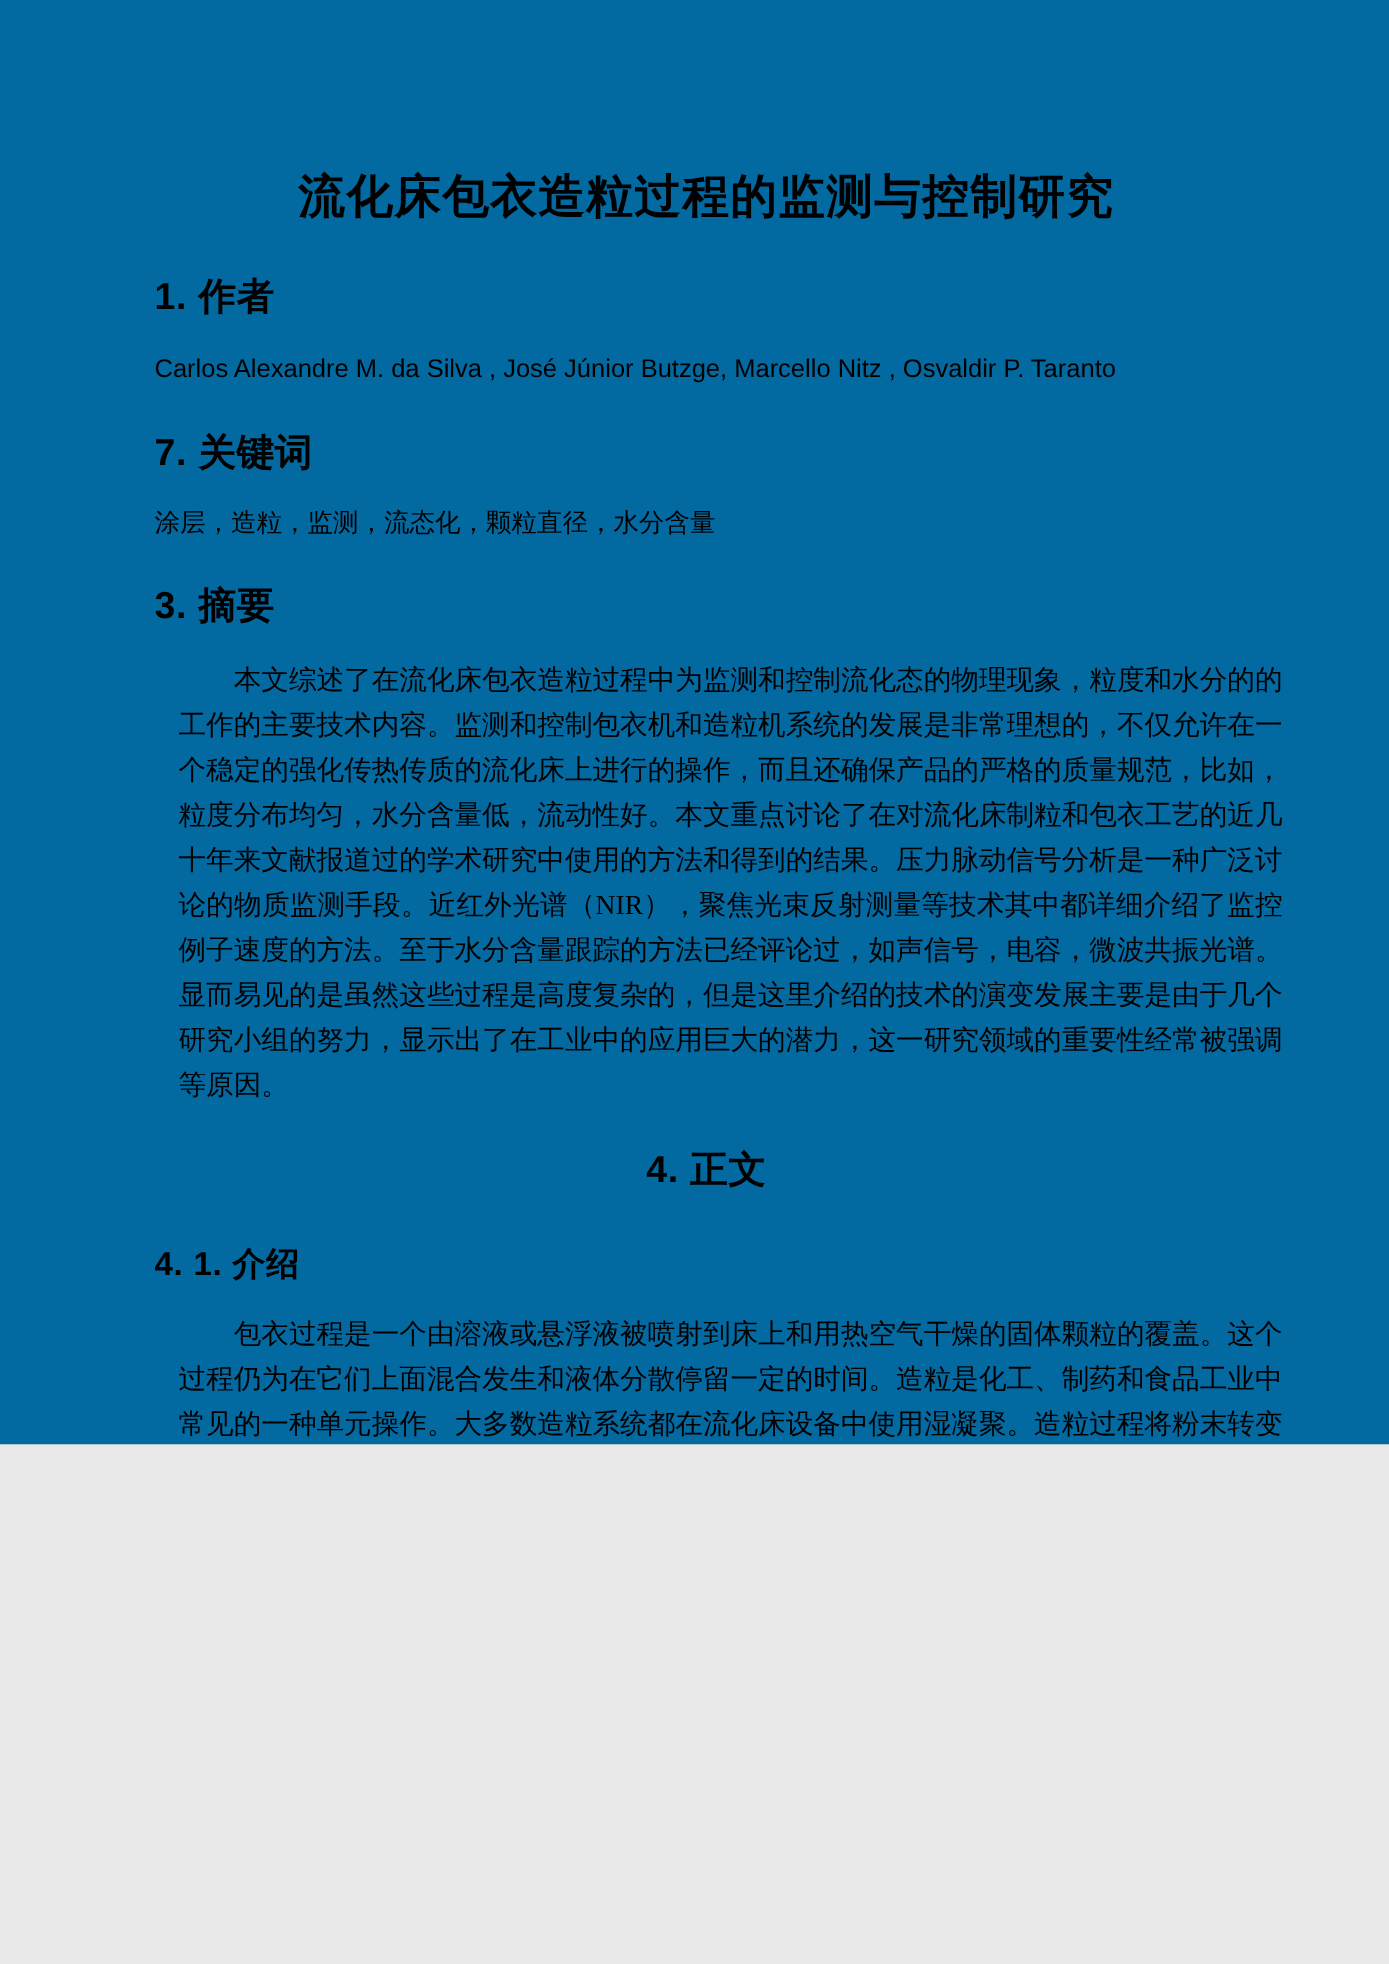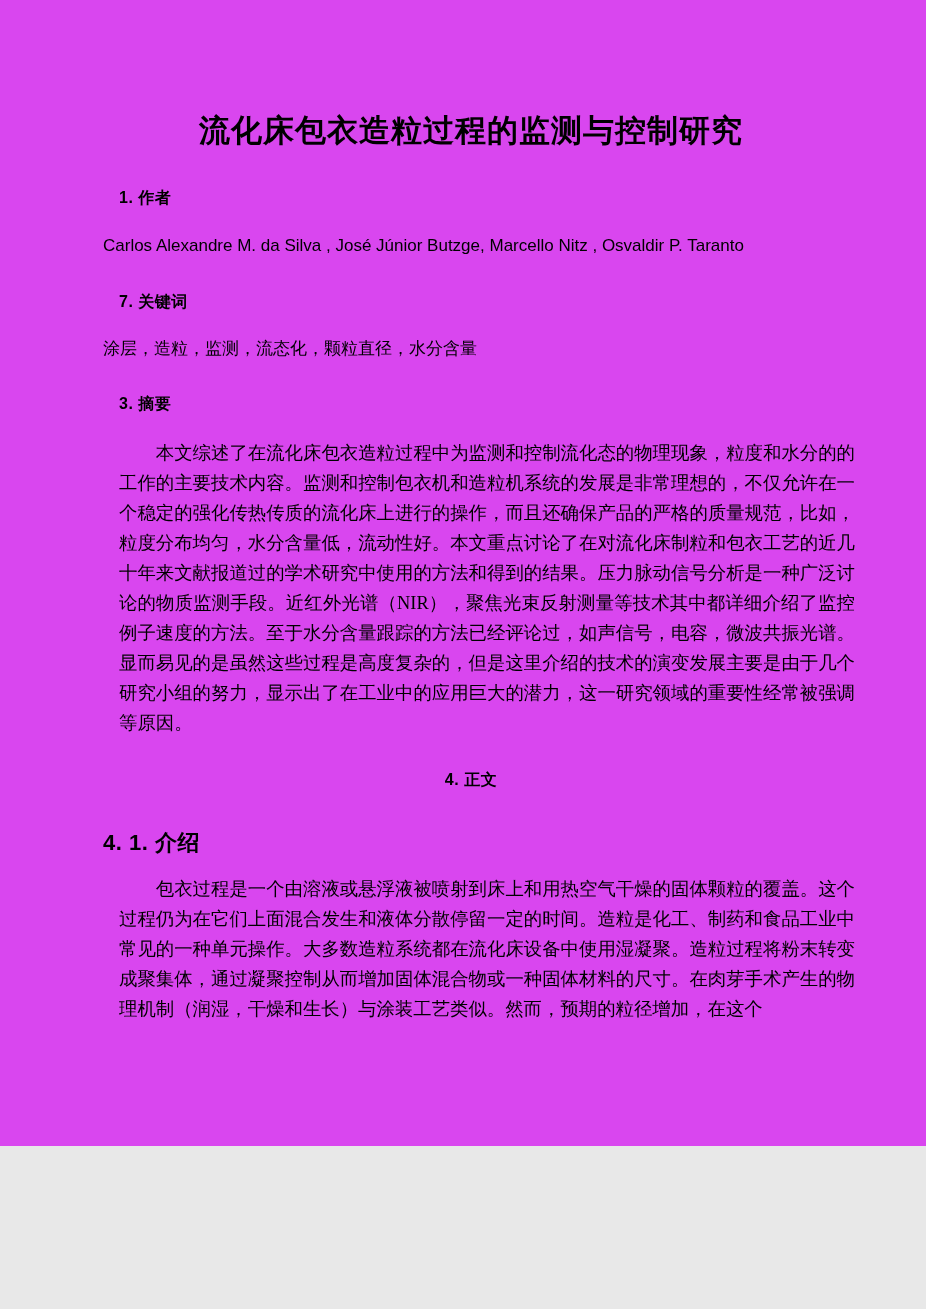--- a/index.html
+++ b/index.html
@@ -3,43 +3,43 @@
 <meta charset="utf-8">
 <style>
   html, body {
     margin: 0;
     padding: 0;
     background: #e8e8e8;
   }
   .page {
     position: relative;
     width: 926px;
-    height: 1146px;
+    height: 963px;
     margin: 0 auto;
-    background: #d946ef;
+    background: #0369a1;
     box-sizing: border-box;
     padding: 108px 87px 12px 103px;
     color: #000000;
     font-family: "Liberation Serif", serif;
     overflow: hidden;
   }
   .doc-title {
     margin: 0;
     font-family: "Liberation Sans", sans-serif;
     font-weight: 700;
     font-size: 31px;
     line-height: 46px;
     text-align: center;
     letter-spacing: 1px;
   }
   .h2 {
-    margin: 16px;
+    margin: 0;
     font-family: "Liberation Sans", sans-serif;
     font-weight: 600;
-    font-size: 16px;
+    font-size: 25px;
     line-height: 32px;
     letter-spacing: 0.5px;
   }
   .h2.m-authors  { margin-top: 28px; }
   .h2.m-keywords { margin-top: 30px; }
   .h2.m-abstract { margin-top: 26px; }
   .h2.m-main     { margin-top: 26px; text-align: center; }
   .h3 {
     margin: 32px 0 0 0;
     font-family: "Liberation Sans", sans-serif;

